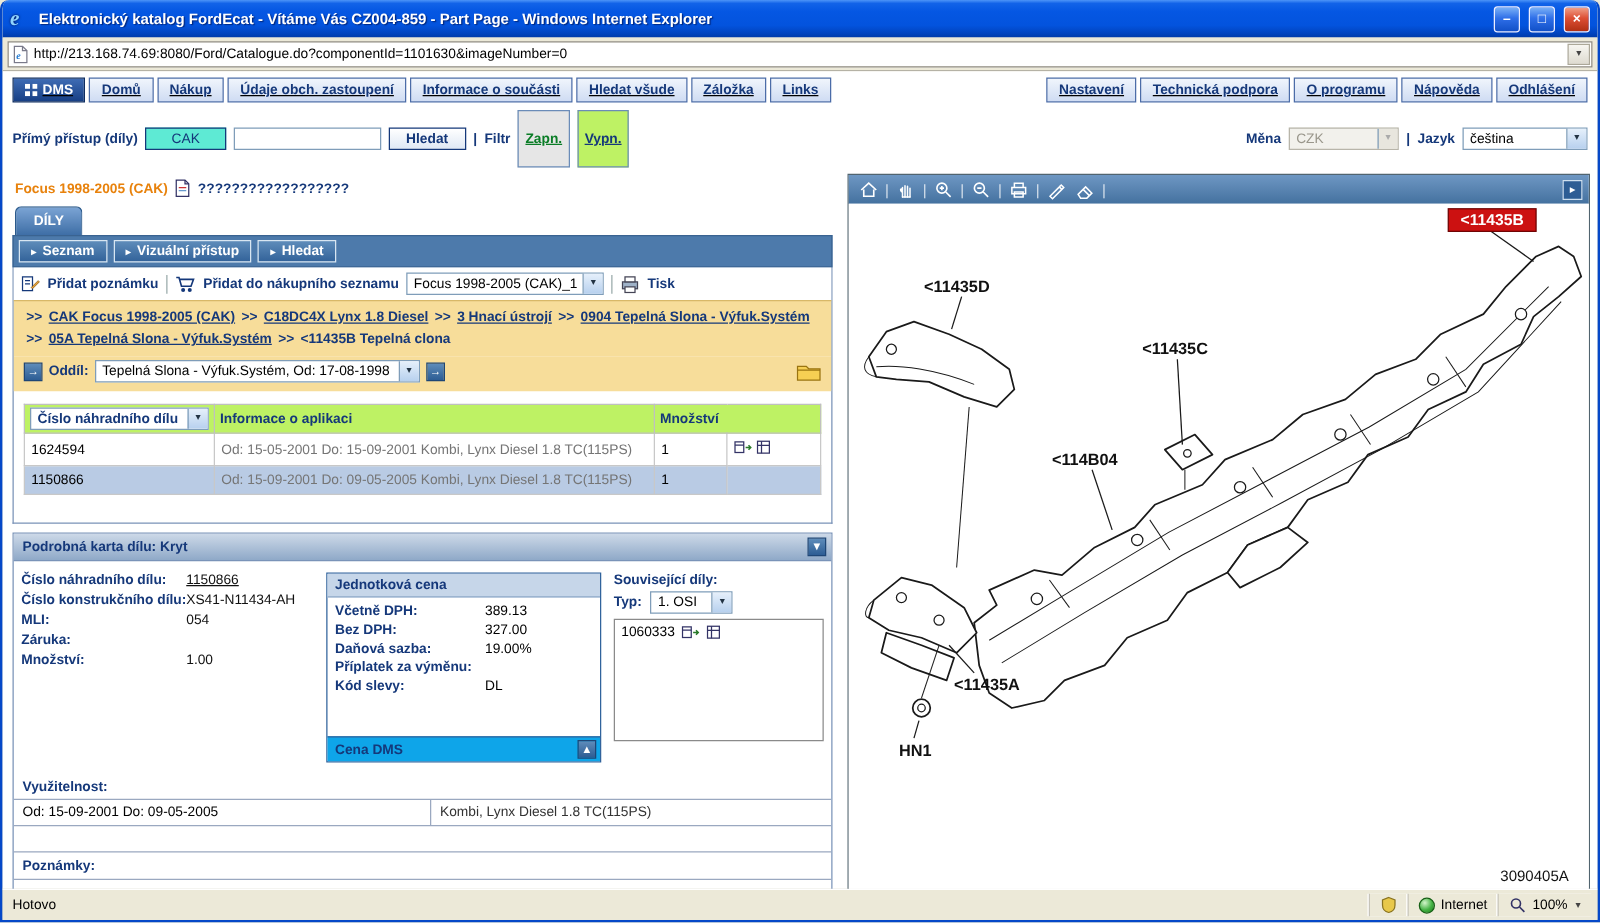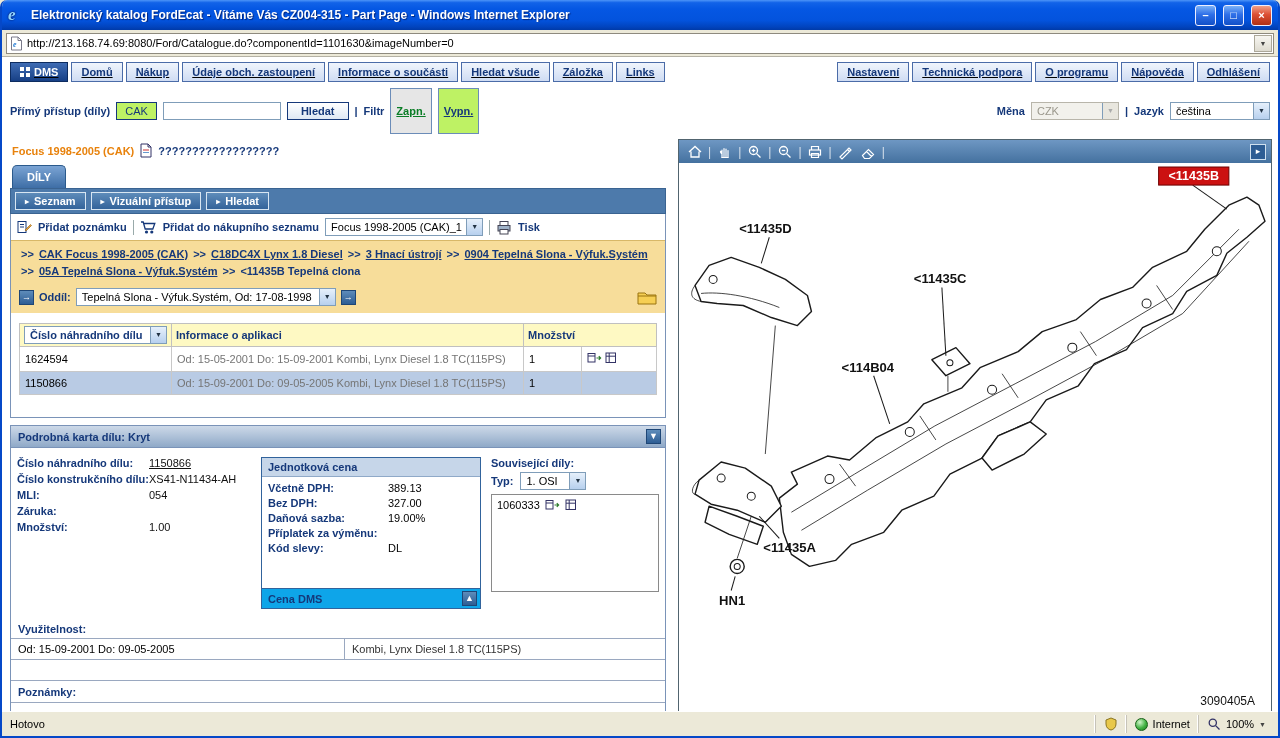--- a/index.html
+++ b/index.html
@@ -19,21 +19,21 @@
   .url-text{flex:1;white-space:nowrap;overflow:hidden;}
   .url-drop{width:18px;height:17px;background:linear-gradient(#f7f6f1,#dedbd0);border:1px solid #aca899;text-align:center;line-height:16px;font-size:7px;color:#444;}
   
   .page{flex:1;background:#fff;overflow:hidden;position:relative;}
   .navrow{display:flex;gap:3px;padding:5px 8px 3px;align-items:center;text-decoration:underline;}
   .navbtn{display:inline-flex;align-items:center;gap:4px;border:1px solid #4b6ca8;background:linear-gradient(#f0f5fc,#cfdcf3);color:#15387a;padding:3px 9px;font-weight:bold;white-space:nowrap;}
   .navbtn.active{background:linear-gradient(#3f6cb4,#173f85);color:#fff;border-color:#0d2c60;}
   .nav-right{margin-left:auto;display:flex;gap:3px;border-radius:10px;}
   .quickrow{display:flex;align-items:center;gap:6px;padding:3px 8px 4px;}
   .lbl{font-weight:bold;color:#15387a;white-space:nowrap;}
-  .cak{border:1px solid #15387a;padding:2px 8px;color:#15387a;background:#bef264;}
+  .cak{border:1px solid #15387a;padding:2px 20px;color:#15387a;background:#5eead4;}
   .qinput{width:118px;height:18px;border:1px solid #7f9db9;font:inherit;padding:0 3px;}
   .btn-light{border:1px solid #15387a;background:linear-gradient(#ffffff,#dfe8f4);font-weight:bold;color:#15387a;padding:2px 13px;}
   .vsep{color:#15387a;font-weight:bold;}
   .toggle{border:1px solid #6b8cb8;padding:16px 5px;font-weight:bold;text-decoration:underline;}
   .toggle.on{background:#e6e6e6;color:#0a7d26;}
   .toggle.off{background:#bef264;color:#15387a;}
   .qr-right{margin-left:auto;display:flex;align-items:center;gap:6px;}
   .fselect{display:inline-flex;align-items:center;border:1px solid #7f9db9;background:#fff;height:18px;}
   .fselect .txt{padding:0 5px;white-space:nowrap;}
   .fselect .arrow{width:16px;height:16px;background:linear-gradient(#e6f0fb,#b7d0ee);border-left:1px solid #7f9db9;color:#234;font-size:7px;line-height:16px;text-align:center;}
@@ -54,21 +54,21 @@
   .linklike{color:#15387a;font-weight:bold;white-space:nowrap;}
   .divider{border-left:1px solid #9aa;height:15px;}
   .breadcrumb{background:#f7dd9a;padding:5px 8px;line-height:1.55;border-top:1px solid #d8b868;}
   .bc-sep{font-weight:bold;color:#15387a;margin:0 2px;}
   .bc-link{font-weight:bold;color:#15387a;text-decoration:underline;cursor:pointer;}
   .bc-cur{font-weight:bold;color:#15387a;}
   .oddil{background:#f7dd9a;display:flex;align-items:center;gap:5px;padding:3px 8px 7px;}
   .sqbtn{width:15px;height:15px;flex:0 0 15px;background:linear-gradient(#5e8cba,#2d5d94);border:1px solid #1e4676;color:#fff;font-size:9px;line-height:13px;text-align:center;font-weight:bold;}
   .folder-wrap{margin-left:auto;}
   .ptable{margin:10px 8px 0;border-collapse:collapse;width:calc(100% - 16px);}
-  .ptable th{background:#fef9c3;color:#15387a;text-align:left;padding:2px 4px;border:1px solid #c0c0c0;font-size:11px;}
+  .ptable th{background:#bef264;color:#15387a;text-align:left;padding:2px 4px;border:1px solid #c0c0c0;font-size:11px;}
   .ptable td{padding:5px;border:1px solid #c8c8c8;}
   .ptable tr.sel td{background:#b9cbe4;}
   .info-dim{color:#757575;}
   .spacer22{height:22px;}
   
   .detail-box{border:1px solid #7a93b8;margin-top:7px;}
   .detail-header{background:linear-gradient(#cdd9e8,#8fa9c8);border-bottom:1px solid #7a93b8;color:#15387a;font-weight:bold;padding:3px 4px 3px 7px;display:flex;align-items:center;}
   .detail-header .sqbtn{margin-left:auto;}
   .detail-body{display:flex;padding:9px 6px 10px;gap:10px;}
   .fields{width:234px;flex:0 0 234px;}
@@ -114,21 +114,21 @@
   .caret{font-size:7px;color:#444;}
   svg{display:block;}
 </style>
 </head>
 <body>
 
 <div class="win">
 
   <div class="titlebar">
     <span class="ie-logo">e</span>
-    <span class="title-text">Elektronický katalog FordEcat - Vítáme Vás CZ004-315 - Part Page - Windows Internet Explorer</span>
+    <span class="title-text">Elektronický katalog FordEcat - Vítáme Vás CZ004-859 - Part Page - Windows Internet Explorer</span>
     <span class="winbtn btn-min">–</span>
     <span class="winbtn btn-max">□</span>
     <span class="winbtn btn-close">×</span>
   </div>
 
   <div class="addressbar">
     <div class="url-box">
       <svg width="13" height="15" viewBox="0 0 13 15">
           <path d="M1.5,1 H8 L11.5,4.5 V14 H1.5 Z" fill="#fff" stroke="#7a7a8a"></path>
           <path d="M8,1 V4.5 H11.5" fill="none" stroke="#7a7a8a"></path>

